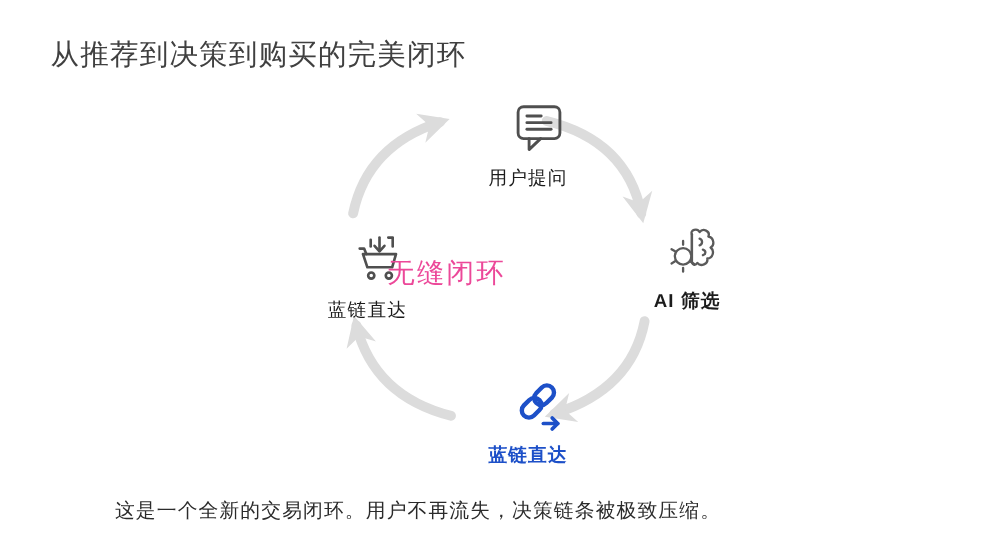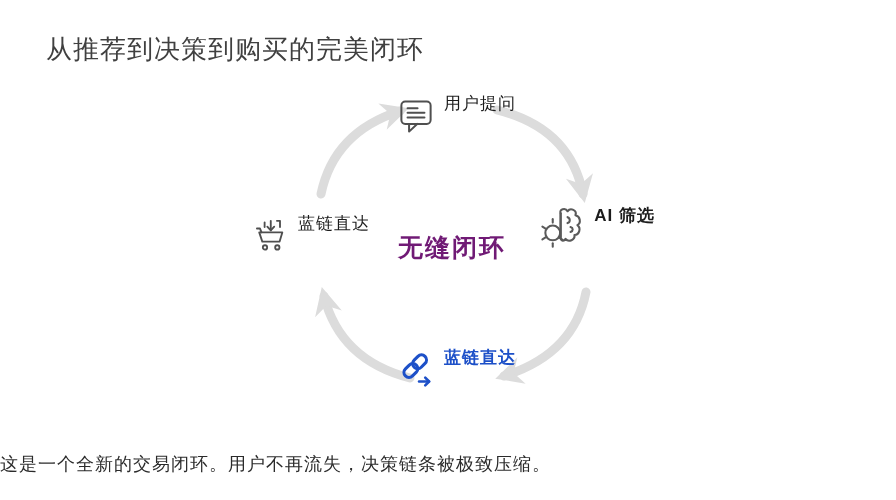--- a/index.html
+++ b/index.html
@@ -23,22 +23,22 @@
   .arrows-svg {
     position: absolute;
     left: 0; top: 0;
     width: 896px; height: 500px;
     z-index: 1;
   }
   .node {
     position: absolute;
     width: 120px;
     display: flex;
-    flex-direction: row;
-    align-items: flex-start;
+    flex-direction: column;
+    align-items: flex-end;
     gap: 8px;
     z-index: 2;
   }
   .node-icon { display: block; }
   .node-label {
     font-size: 17px;
     color: #1c1c1c;
     letter-spacing: 1px;
     white-space: nowrap;
   }
@@ -50,32 +50,32 @@
     color: #1d50c8;
     font-weight: 700;
     text-decoration-thickness: 2px;
     text-underline-offset: 3px;
   }
   .center-label {
     position: absolute;
     left: 352px;
     top: 231px;
     width: 200px;
-    text-align: center;
     font-size: 25px;
-    font-weight: 700;
+    font-weight: 400;
     letter-spacing: 2px;
     z-index: 2;
-    color: #701a75;
+    color: #ec4899;
   }
   .caption {
     position: absolute;
     left: 0;
     top: 452px;
     width: 760px;
+    text-align: center;
     font-size: 18px;
     color: #2b2b2b;
     letter-spacing: 1px;
     z-index: 2;
   }
 </style>
 </head>
 <body>
 
 <h1 class="page-title">从推荐到决策到购买的完美闭环</h1>

